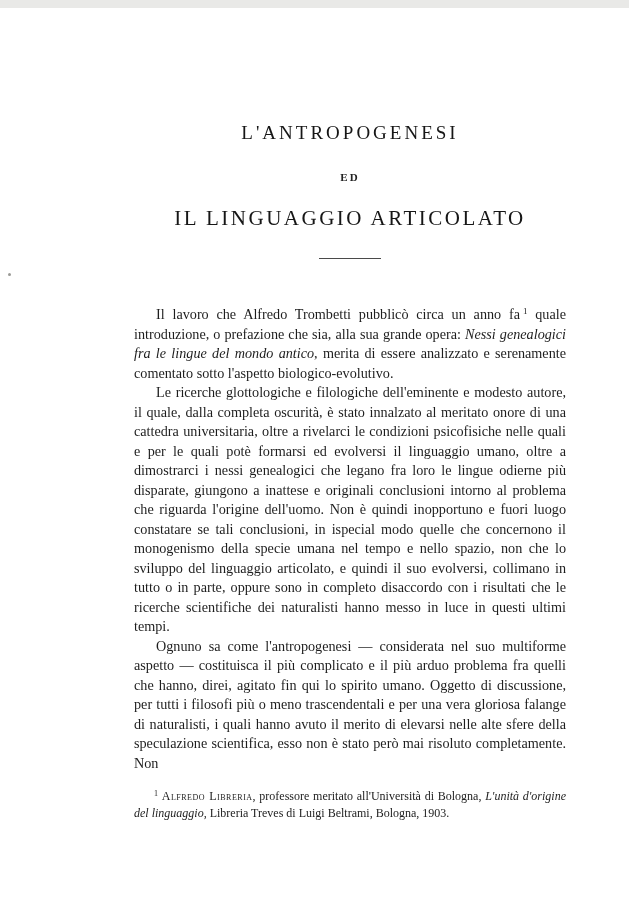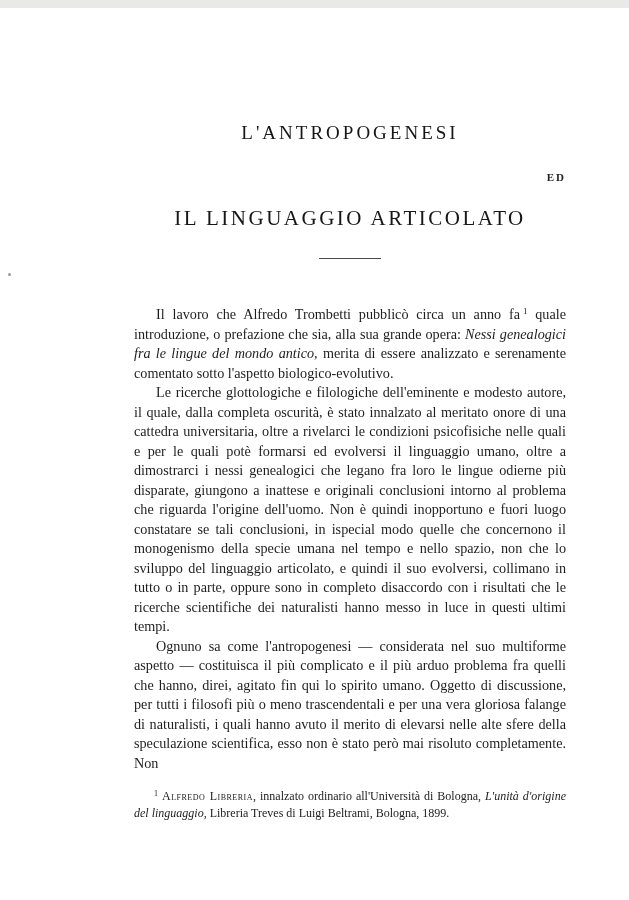--- a/index.html
+++ b/index.html
@@ -22,21 +22,21 @@
   .title-line-1 {
     margin: 0;
     text-align: center;
     font-size: 19px;
     font-weight: 500;
     letter-spacing: 3px;
     color: #161616;
   }
   .title-connector {
     margin: 27px 0 0 0;
-    text-align: right;
+    text-align: center;
     font-size: 11px;
     font-weight: bold;
     letter-spacing: 2px;
     color: #222;
   }
   .title-line-2 {
     margin: 23px 0 0 0;
     text-align: center;
     font-size: 21px;
     font-weight: 400;
@@ -117,15 +117,15 @@
   <div class="body-block">
 
     <p class="body-p"><span>Il lavoro che Alfredo Trombetti pubblicò circa un anno fa</span><sup>1</sup><span> quale introduzione, o prefazione che sia, alla sua grande opera: </span><em>Nessi genealogici fra le lingue del mondo antico</em><span>, merita di essere analizzato e serenamente comentato sotto l'aspetto biologico-evolutivo.</span></p>
 
     <p class="body-p">Le ricerche glottologiche e filologiche dell'eminente e modesto autore, il quale, dalla completa oscurità, è stato innalzato al meritato onore di una cattedra universitaria, oltre a rivelarci le condizioni psicofisiche nelle quali e per le quali potè formarsi ed evolversi il linguaggio umano, oltre a dimostrarci i nessi genealogici che legano fra loro le lingue odierne più disparate, giungono a inattese e originali conclusioni intorno al problema che riguarda l'origine dell'uomo. Non è quindi inopportuno e fuori luogo constatare se tali conclusioni, in ispecial modo quelle che concernono il monogenismo della specie umana nel tempo e nello spazio, non che lo sviluppo del linguaggio articolato, e quindi il suo evolversi, collimano in tutto o in parte, oppure sono in completo disaccordo con i risultati che le ricerche scientifiche dei naturalisti hanno messo in luce in questi ultimi tempi.</p>
 
     <p class="body-p">Ognuno sa come l'antropogenesi — considerata nel suo multiforme aspetto — costituisca il più complicato e il più arduo problema fra quelli che hanno, direi, agitato fin qui lo spirito umano. Oggetto di discussione, per tutti i filosofi più o meno trascendentali e per una vera gloriosa falange di naturalisti, i quali hanno avuto il merito di elevarsi nelle alte sfere della speculazione scientifica, esso non è stato però mai risoluto completamente. Non</p>
 
   </div>
 
-  <div class="footnote"><sup>1</sup> <span class="smallcaps">Alfredo Libreria</span><span>, innalzato ordinario all'Università di Bologna, </span><em>L'unità d'origine del linguaggio</em><span>, Libreria Treves di Luigi Beltrami, Bologna, 1899.</span></div>
+  <div class="footnote"><sup>1</sup> <span class="smallcaps">Alfredo Libreria</span><span>, professore meritato all'Università di Bologna, </span><em>L'unità d'origine del linguaggio</em><span>, Libreria Treves di Luigi Beltrami, Bologna, 1903.</span></div>
 
 </div>
 
 </body></html>

